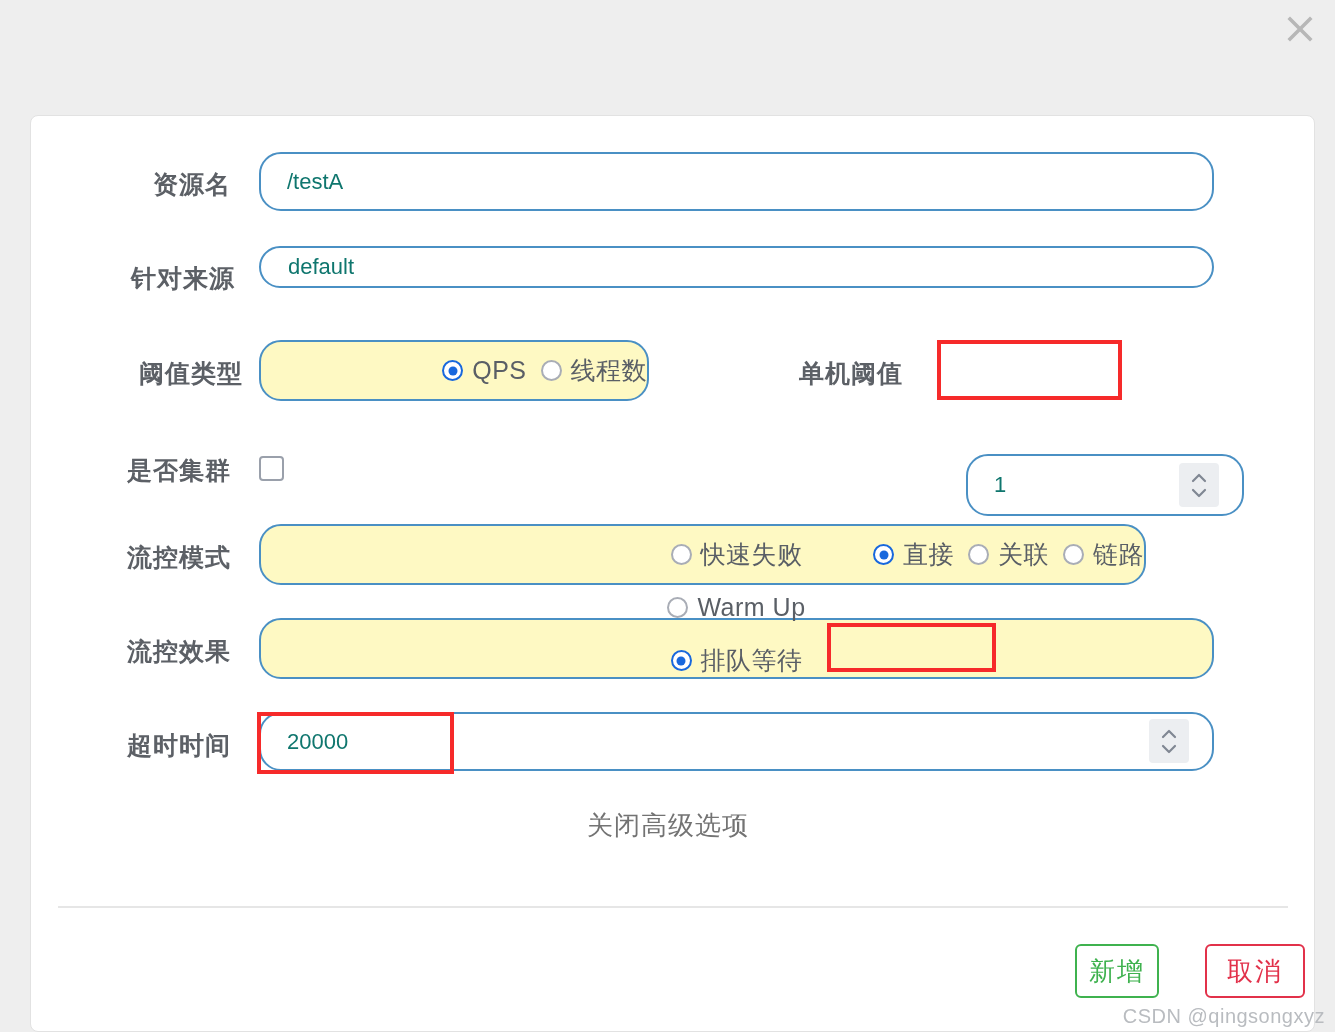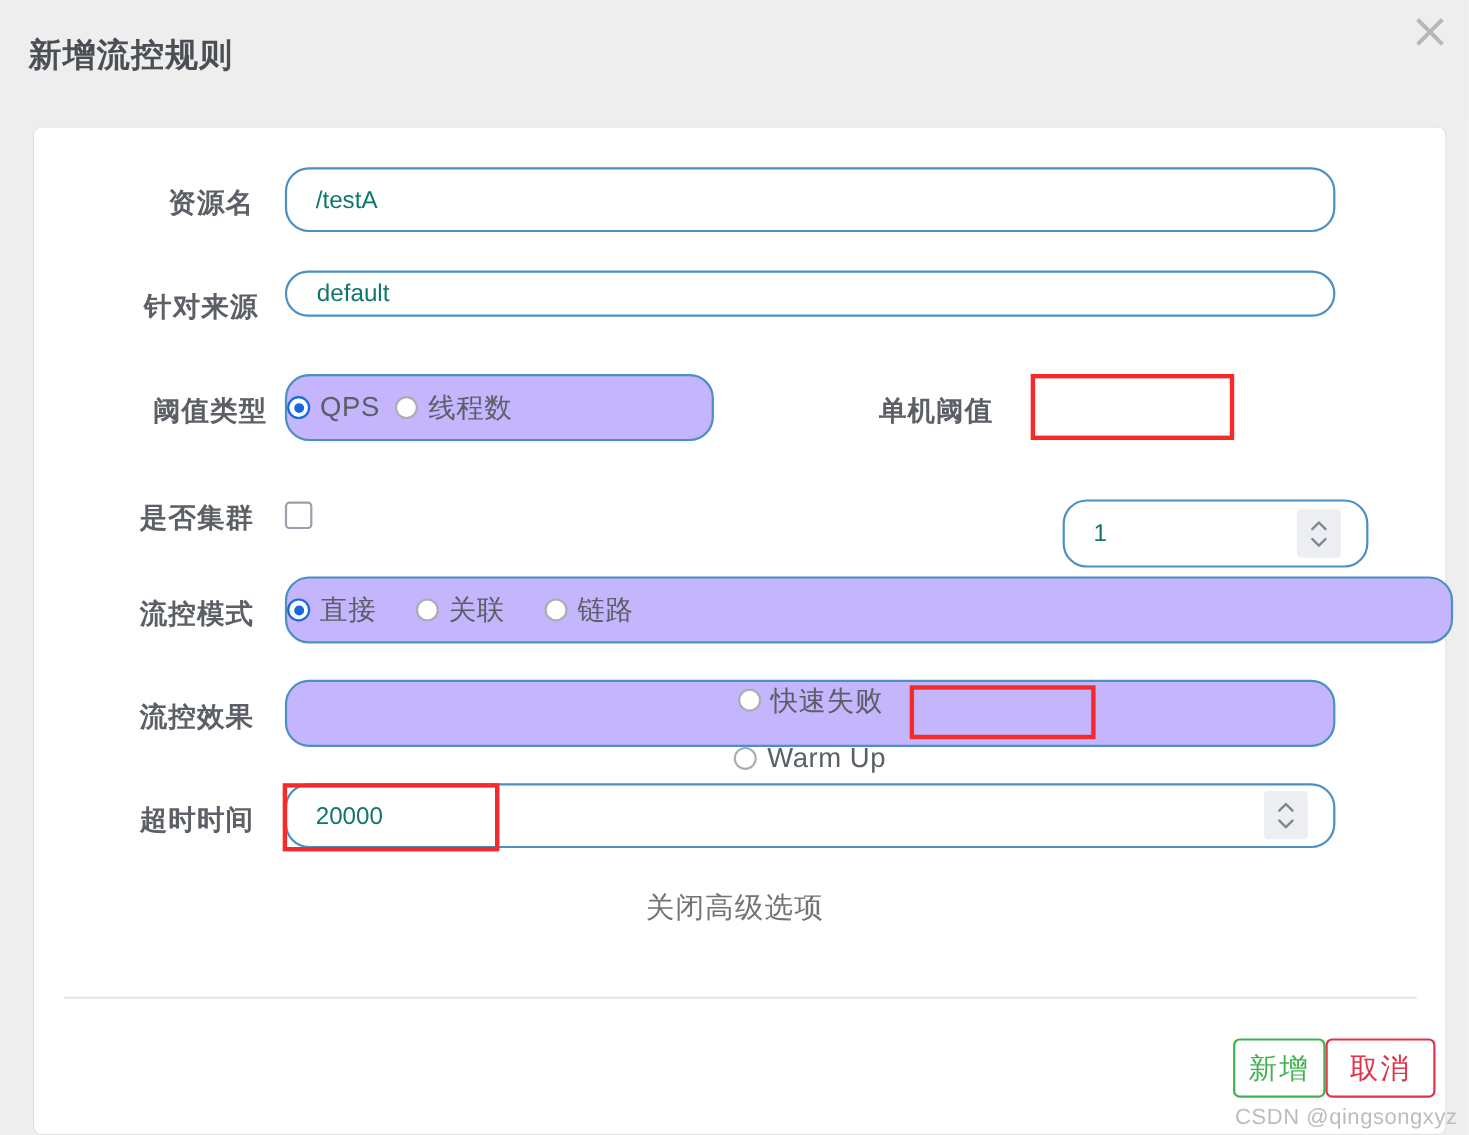--- a/index.html
+++ b/index.html
@@ -87,24 +87,24 @@
     font-size: 22px;
     color: #0f766e;
     width: 100%;
     font-family: "Liberation Sans", "DejaVu Sans", sans-serif;
   }
 
   .radio-group {
     position: absolute;
     border: 2px solid #4a90c4;
     border-radius: 22px;
-    background: #c4b5fd;
-    display: flex;
-    align-items: center;
-    justify-content: flex-start;
+    background: #fef9c3;
+    display: flex;
+    align-items: center;
+    justify-content: flex-end;
     gap: 14px;
   }
   .radio-opt {
     display: flex;
     align-items: center;
     gap: 9px;
     cursor: pointer;
     white-space: nowrap;
   }
   .radio-mark {
@@ -202,21 +202,20 @@
     letter-spacing: 0.5px;
     white-space: nowrap;
   }
 </style>
 </head>
 <body>
 
 <div class="dialog">
 
   <div class="dlg-header">
-    <div class="dlg-title">新增流控规则</div>
     <div class="close-icon">
       <svg width="28" height="28" viewBox="0 0 28 28" aria-hidden="true">
         <path d="M4 4 L24 24 M24 4 L4 24" stroke="#b7b7b7" stroke-width="3.6" stroke-linecap="square" fill="none"></path>
       </svg>
     </div>
   </div>
 
   <div class="form-card">
 
     <div class="form-row">
@@ -262,21 +261,21 @@
       </div>
     </div>
 
     <div class="form-row">
       <div class="field-label" style="left:0px; top:338px;">是否集群</div>
       <div class="checkbox-mark" style="left:228px; top:340px;"></div>
     </div>
 
     <div class="form-row">
       <div class="field-label" style="left:0px; top:425px;">流控模式</div>
-      <div class="radio-group" style="left:228px; top:408px; width:1062px; height:61px; gap:36px;">
+      <div class="radio-group" style="left:228px; top:408px; width:887px; height:61px; gap:14px;">
         <div class="radio-opt checked">
           <span class="radio-mark"></span>
           <span class="radio-label">直接</span>
         </div>
         <div class="radio-opt">
           <span class="radio-mark"></span>
           <span class="radio-label">关联</span>
         </div>
         <div class="radio-opt">
           <span class="radio-mark"></span>
@@ -315,21 +314,21 @@
         <svg width="16" height="10" viewBox="0 0 16 10">
           <path d="M2 2 L8 8 L14 2" stroke="#808793" stroke-width="2.2" fill="none" stroke-linecap="round" stroke-linejoin="round"></path>
         </svg>
       </div>
     </div>
 
     <div class="adv-link" style="left:556px; top:692px;">关闭高级选项</div>
 
     <div class="divider" style="left:27px; top:790px; width:1230px;"></div>
 
-    <div class="footer-btn btn-confirm" style="left:1044px; top:828px; width:84px; height:54px;margin-left:46px;">新增</div>
+    <div class="footer-btn btn-confirm" style="left:1044px; top:828px; width:84px; height:54px;">新增</div>
     <div class="footer-btn btn-cancel" style="left:1174px; top:828px; width:100px; height:54px;">取消</div>
   </div>
 
   <div class="red-box" style="left:937px; top:340px; width:185px; height:60px;"></div>
   <div class="red-box" style="left:827px; top:623px; width:169px; height:49px;"></div>
   <div class="red-box" style="left:257px; top:712px; width:197px; height:62px;"></div>
 
   <div class="watermark">CSDN @qingsongxyz</div>
 
 </div>

